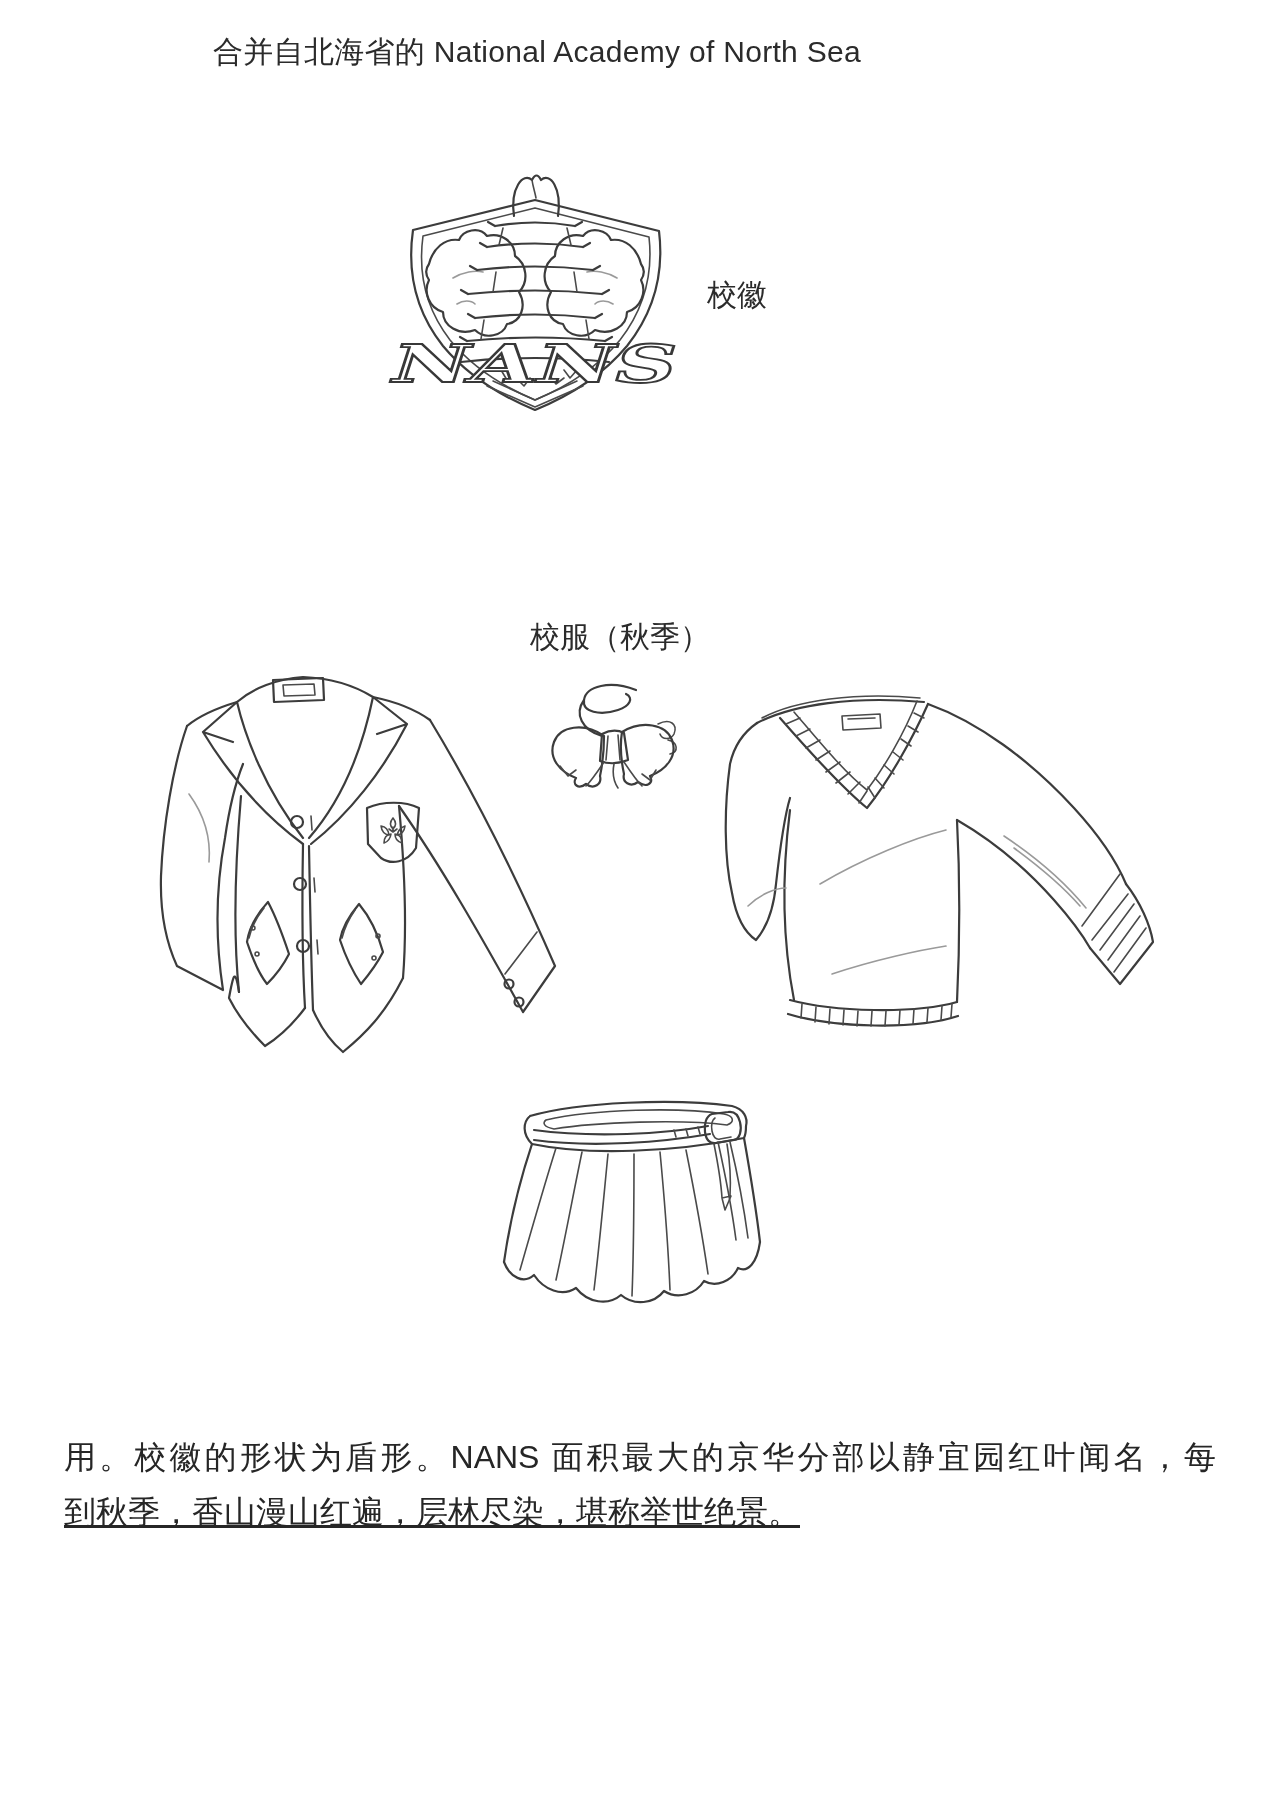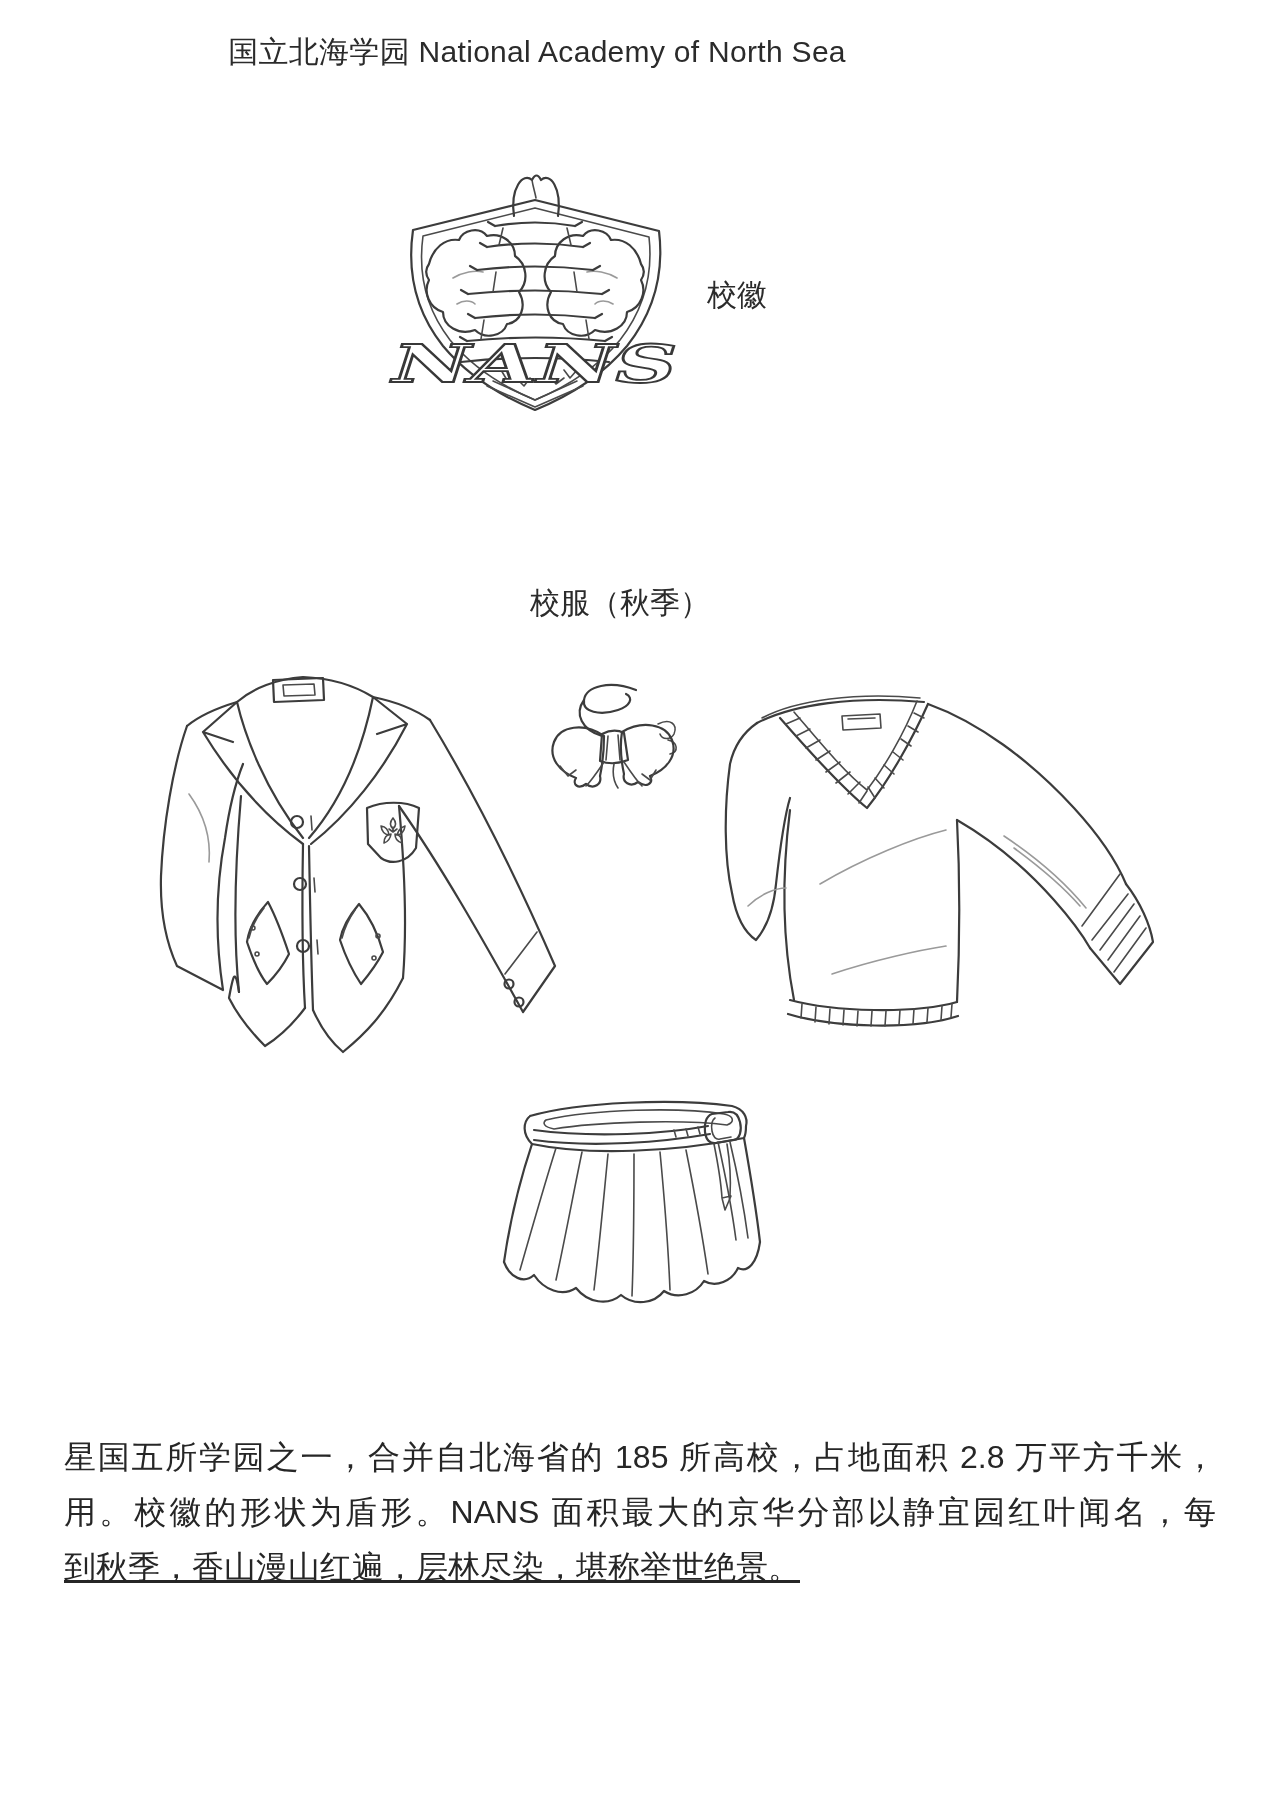--- a/index.html
+++ b/index.html
@@ -8,41 +8,41 @@
     background:#ffffff;color:#2c2c2c;
     font-family:"Liberation Sans","DejaVu Sans",sans-serif;
   }
   .abs{position:absolute;}
   .doc-title{
     top:34px;left:537px;transform:translateX(-50%);
     font-size:30px;line-height:36px;white-space:nowrap;color:#2b2b2b;letter-spacing:.3px;
   }
   .small-label{font-size:30px;line-height:34px;white-space:nowrap;color:#2b2b2b;}
   .emblem-label{left:707px;top:278px;}
-  .uniform-label{left:620px;top:586px;transform:translateX(-50%);}
+  .uniform-label{left:620px;top:620px;transform:translateX(-50%);}
   .description{
     left:64px;top:1430px;width:1152px;
     font-size:32px;line-height:55px;color:#262626;
   }
   .description .line{text-align:justify;text-align-last:justify;}
   .description .line:last-child{text-align-last:left;text-decoration:underline;}
   svg.drawing{position:absolute;overflow:visible;}
   .sk  {stroke:#3c3c3c;fill:none;stroke-width:2.2;stroke-linecap:round;stroke-linejoin:round;}
   .sk2 {stroke:#4a4a4a;fill:none;stroke-width:1.6;stroke-linecap:round;stroke-linejoin:round;}
   .sk3 {stroke:#9a9a9a;fill:none;stroke-width:1.6;stroke-linecap:round;stroke-linejoin:round;}
   .monogram{
     font-family:"DejaVu Serif","Liberation Serif",serif;
     font-style:italic;font-weight:bold;font-size:52px;
     fill:#ffffff;stroke:#383838;stroke-width:1.8;
   }
 </style>
 </head>
 <body>
 
-<div class="abs doc-title">国立北海学园 National Academy of North Sea</div>
+<div class="abs doc-title">合并自北海省的 National Academy of North Sea</div>
 
 <svg class="drawing" style="left:383px;top:160px" width="305" height="258" viewBox="0 0 305 258">
   <g class="sk">
 
     <path d="M30 70 L152 40 L276 71 C281 112 271 152 244 186 C219 216 186 236 152 250 C118 236 85 216 60 186 C33 152 24 112 30 70 Z"></path>
     <path class="sk2" d="M40 76 L152 48 L266 77 C270 113 261 149 237 180 C214 208 183 227 152 240 C121 227 90 208 67 180 C43 149 35 113 40 76 Z"></path>
 
     <path d="M46 104 C50 88 62 78 76 80 C80 70 96 66 104 76 C118 72 132 82 132 96 C144 104 146 122 136 132 C144 146 138 162 124 164 C120 176 102 180 92 170 C76 176 60 166 60 152 C46 148 40 132 46 120 C42 114 43 108 46 104 Z"></path>
     <path d="M258 104 C254 88 242 78 228 80 C224 70 208 66 200 76 C186 72 172 82 172 96 C160 104 158 122 168 132 C160 146 166 162 180 164 C184 176 202 180 212 170 C228 176 244 166 244 152 C258 148 264 132 258 120 C262 114 261 108 258 104 Z"></path>
     <path class="sk3" d="M70 118 C80 112 92 110 100 112 M74 144 C80 140 88 140 92 144 M234 118 C224 112 212 110 204 112 M230 144 C224 140 216 140 212 144"></path>
@@ -186,16 +186,15 @@
 
     <path class="sk2" d="M236 48 C244 82 250 114 254 144 M224 48 C232 84 238 116 242 146"></path>
 
     <path class="sk2" d="M62 54 C50 92 38 134 26 176 M88 58 C80 96 72 140 62 186 M114 60 C110 100 106 146 100 196 M140 60 C140 102 140 150 138 202 M166 58 C170 100 174 148 176 196 M192 56 C200 96 208 138 214 180"></path>
 
     <path d="M10 168 C16 184 30 190 40 181 C50 196 68 203 82 194 C94 209 114 212 127 201 C140 212 160 210 170 197 C184 206 202 200 210 187 C222 194 238 187 244 174 C254 179 263 169 266 148"></path>
   </g>
 </svg>
 
 <div class="abs description">
-  <div class="line">星国五所学园之一，合并自北海省的 185 所高校，占地面积 2.8 万平方千米，</div>
   <div class="line">用。校徽的形状为盾形。NANS 面积最大的京华分部以静宜园红叶闻名，每</div>
   <div class="line">到秋季，香山漫山红遍，层林尽染，堪称举世绝景。</div>
 </div>
 
 </body></html>

